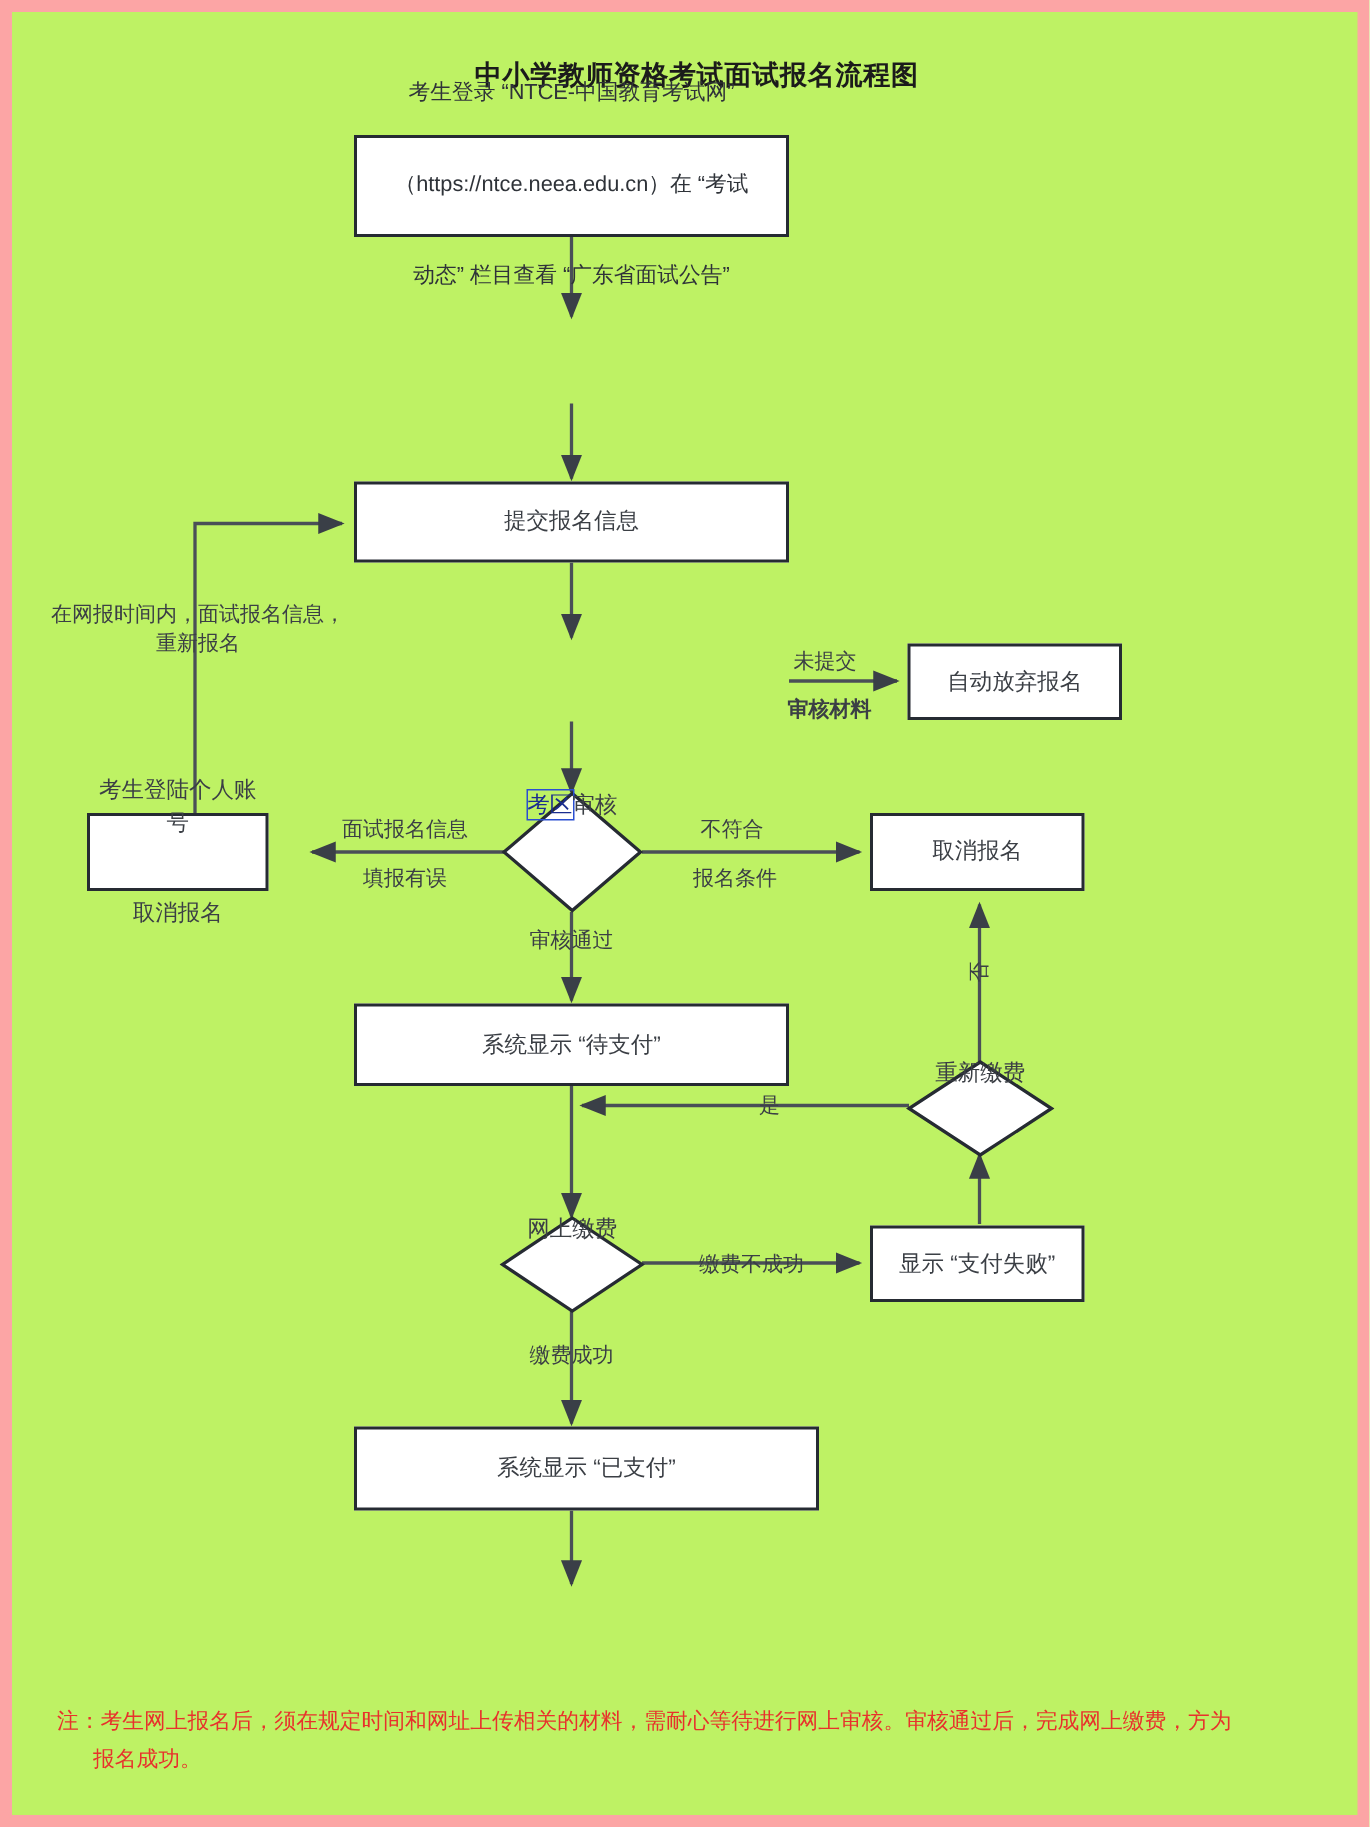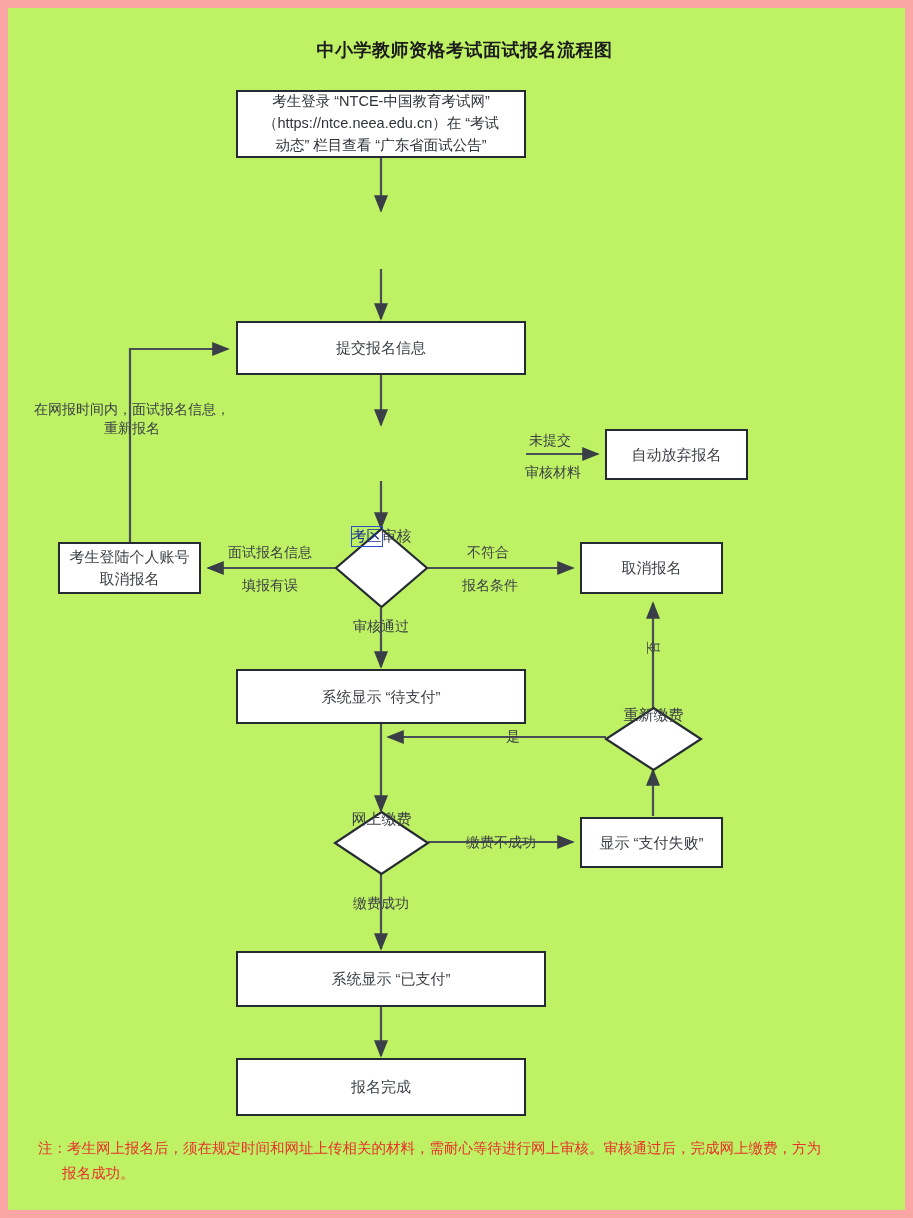--- a/index.html
+++ b/index.html
@@ -38,20 +38,21 @@
     border:2px solid #262b33;
     background:#ffffff;
     color:#3b3f45;
     display:flex;
     align-items:center;
     justify-content:center;
     text-align:center;
     font-size:15px;
     line-height:1.45;
     z-index:3;
+    gap:39px;
   }
   .node.multiline{
     font-size:14.5px;
     line-height:1.5;
     padding:4px 10px;
     color:#2f3339;
   }
   
   .diamond{
     position:absolute;
@@ -154,34 +155,33 @@
     <span>（https://ntce.neea.edu.cn）在 “考试</span>
     <span>动态” 栏目查看 “广东省面试公告”</span>
   </div>
 
 
   <div class="node" style="left:228px;top:313px;width:290px;height:54px;">提交报名信息</div>
 
 
   <div class="node" style="left:597px;top:421px;width:143px;height:51px;">自动放弃报名</div>
 
-  <div class="node" style="left:50px;top:534px;width:143px;height:52px;flex-direction:column;">
+  <div class="node" style="left:50px;top:534px;width:121px;height:52px;flex-direction:column;">
     <span>考生登陆个人账号</span>
     <span>取消报名</span>
   </div>
 
   <div class="node" style="left:572px;top:534px;width:143px;height:52px;">取消报名</div>
 
   <div class="node" style="left:228px;top:661px;width:290px;height:55px;">系统显示 “待支付”</div>
 
   <div class="node" style="left:572px;top:809px;width:143px;height:51px;">显示 “支付失败”</div>
 
   <div class="node" style="left:228px;top:943px;width:310px;height:56px;">系统显示 “已支付”</div>
 
-  <div class="node" style="left:228px;top:1050px;width:290px;height:58px;">报名完成</div>
 
   <div class="diamond" style="left:326px;top:519px;width:95px;height:82px;">
     <svg class="shape" viewBox="0 0 95 82" xmlns="http://www.w3.org/2000/svg">
       <polygon points="47.5,2 93,41 47.5,80 2,41" fill="#ffffff" stroke="#262b33" stroke-width="2.2"></polygon>
     </svg>
     <div class="dlabel">
       <span class="sel">考区</span>
         <span>审核</span>
     </div>
   </div>
@@ -194,21 +194,21 @@
   </div>
 
   <div class="diamond" style="left:325px;top:802px;width:97px;height:66px;">
     <svg class="shape" viewBox="0 0 97 66" xmlns="http://www.w3.org/2000/svg">
       <polygon points="48.5,2 95,33 48.5,64 2,33" fill="#ffffff" stroke="#262b33" stroke-width="2.2"></polygon>
     </svg>
     <div class="dlabel">网上缴费</div>
   </div>
 
   <div class="elabel" style="left:521px;top:423px;">未提交</div>
-  <div class="elabel" style="left:517px;top:455px;">审核材料</div>
+  <div class="elabel" style="left:517px;top:455px;font-weight:bold;">审核材料</div>
 
   <div class="elabel" style="left:459px;top:535px;">不符合</div>
   <div class="elabel" style="left:454px;top:568px;">报名条件</div>
 
   <div class="elabel" style="left:220px;top:535px;">面试报名信息</div>
   <div class="elabel" style="left:234px;top:568px;">填报有误</div>
 
   <div class="elabel center" style="left:373px;top:609px;">审核通过</div>
 
   <div class="elabel center" style="left:124px;top:392px;">

